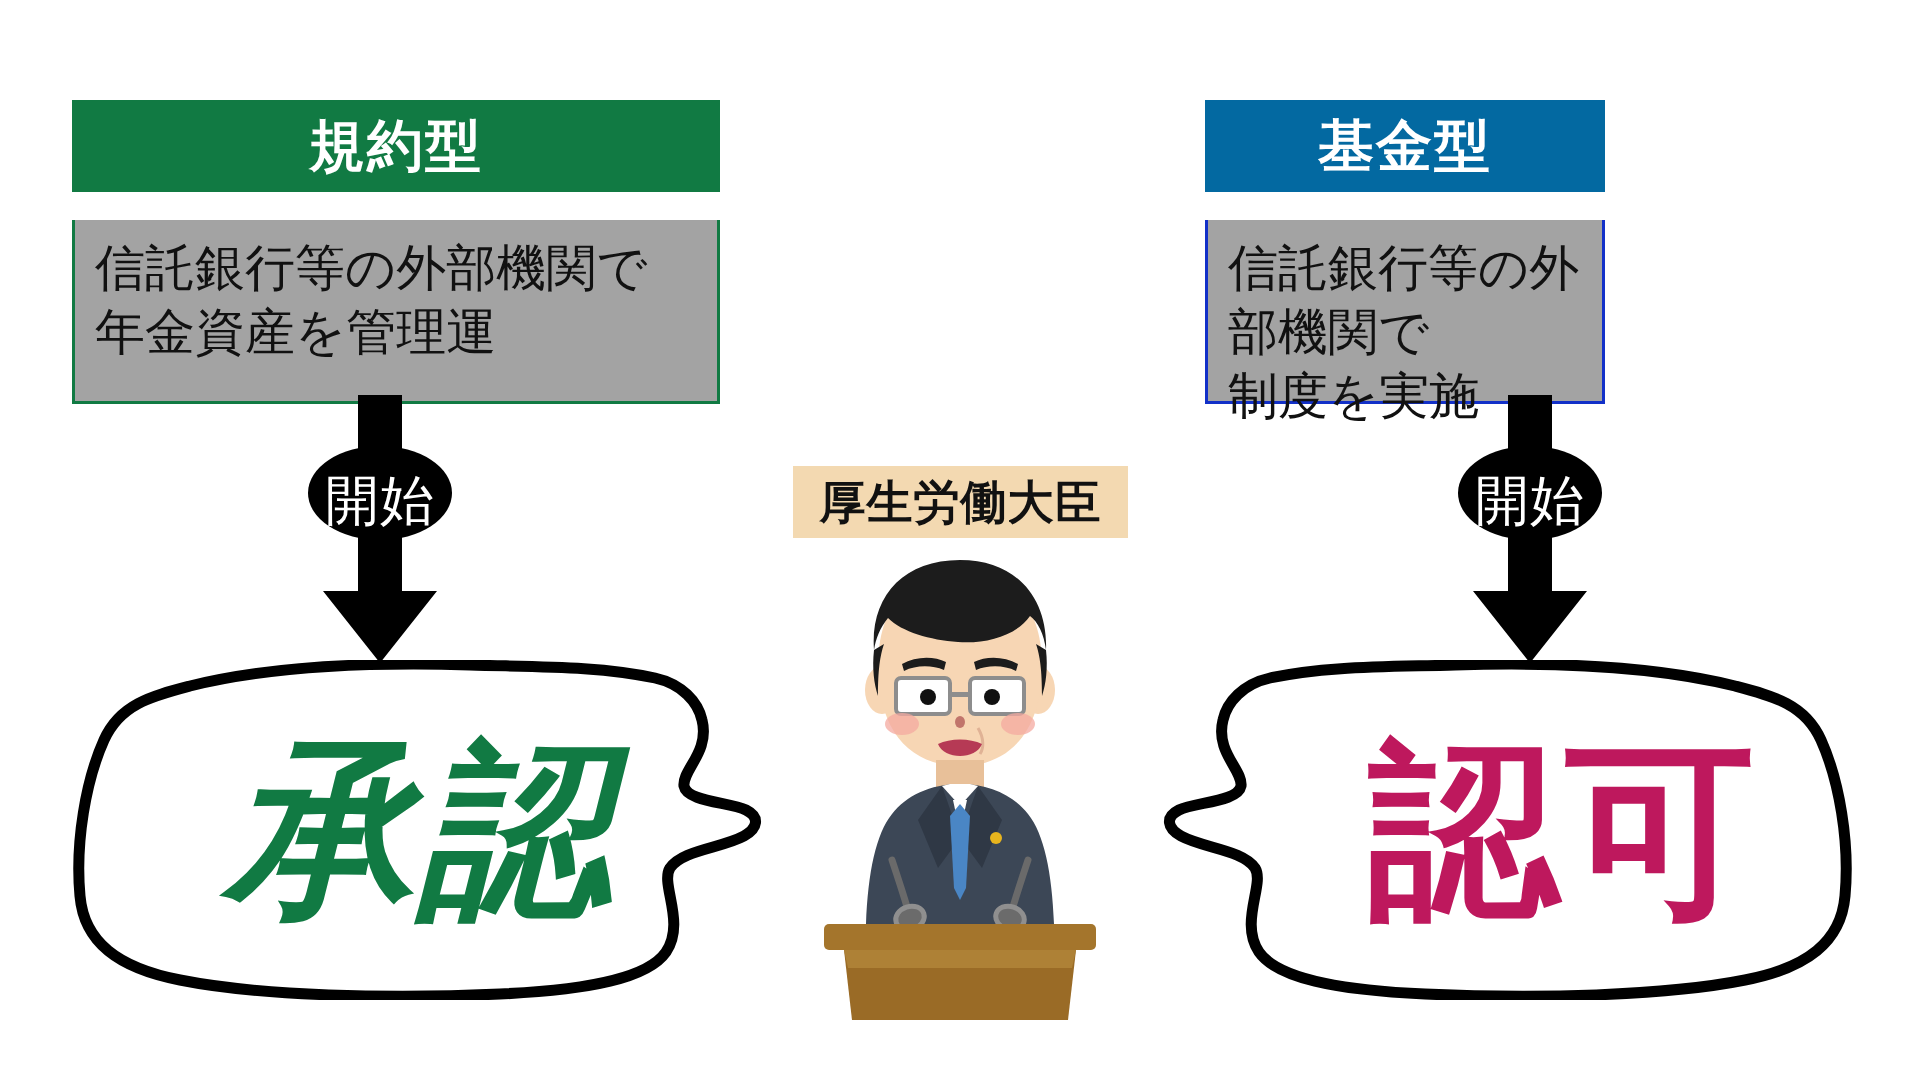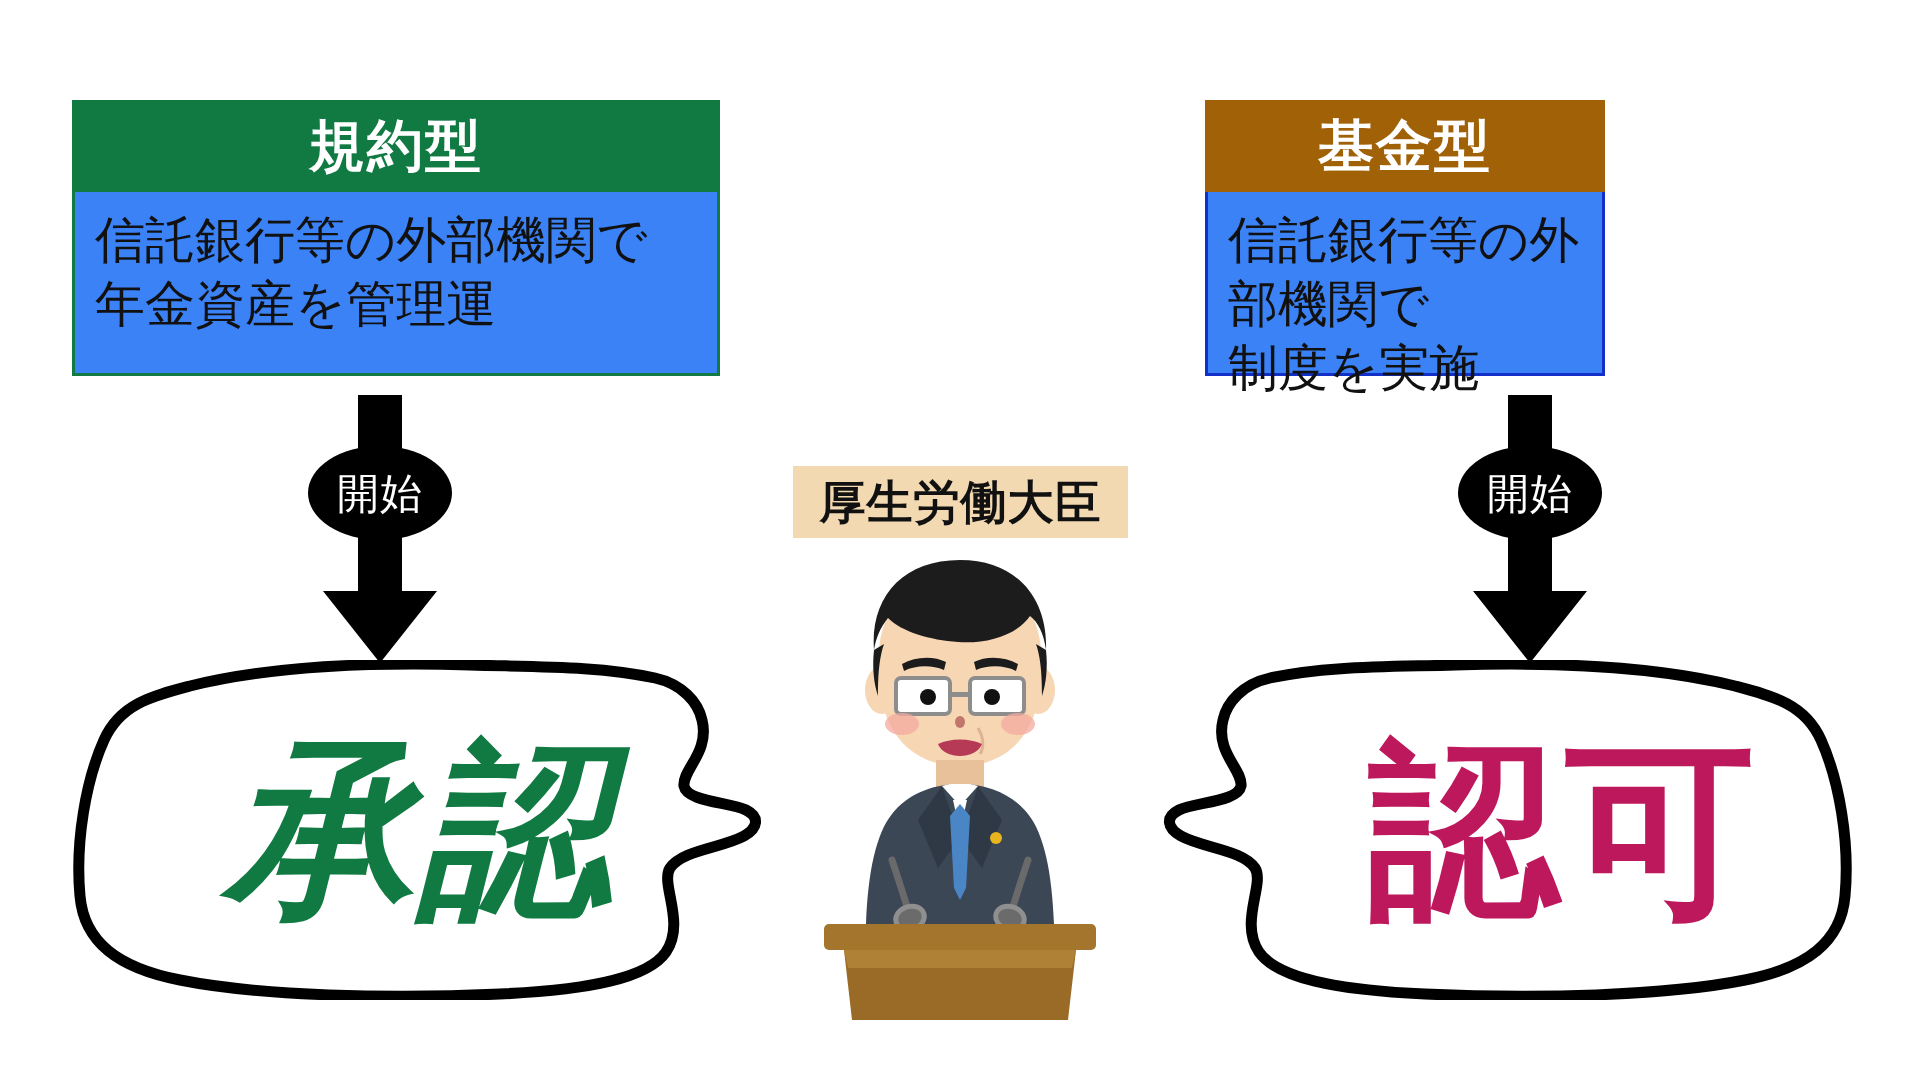--- a/index.html
+++ b/index.html
@@ -24,52 +24,53 @@
     font-size:56px;
     letter-spacing:2px;
     line-height:1;
   }
   .panel .body{
     box-sizing:border-box;
     width:100%;
     height:184px;
     border-style:solid;
     border-width:0 3px 3px 3px;
-    background:#3b82f6;
+    background:#a3a3a3;
     padding:16px 12px 0 20px;
     font-size:50px;
     line-height:1.28;
     color:#111111;
     white-space:pre-line;
     letter-spacing:0px;
+    margin-top:28px;
   }
 
   #panel-kiyaku{left:72px;top:100px;width:648px;}
   #panel-kiyaku .hdr{background:#117a43;}
   #panel-kiyaku .body{border-color:#117a43;}
 
   #panel-kikin{left:1205px;top:100px;width:400px;}
-  #panel-kikin .hdr{background:#a16207;}
+  #panel-kikin .hdr{background:#0369a1;}
   #panel-kikin .body{border-color:#1230c8;}
 
   
   .arrow{position:absolute;width:150px;height:270px;}
   .arrow svg{display:block;width:150px;height:270px;}
   #arrow-left{left:305px;top:395px;}
   #arrow-right{left:1455px;top:395px;}
   .arrow-label{
     position:absolute;
     left:0;top:0;width:150px;height:270px;
     display:flex;align-items:flex-start;justify-content:center;
     pointer-events:none;
   }
   .arrow-label span{
     margin-top:78px;
     color:#ffffff;
-    font-size:42px;
+    font-size:54px;
     line-height:1;
     letter-spacing:1px;
     white-space:nowrap;
   }
 
   
   .bubble{position:absolute;}
   .bubble svg{display:block;}
   .bubble .txt{
     position:absolute;left:0;top:0;

